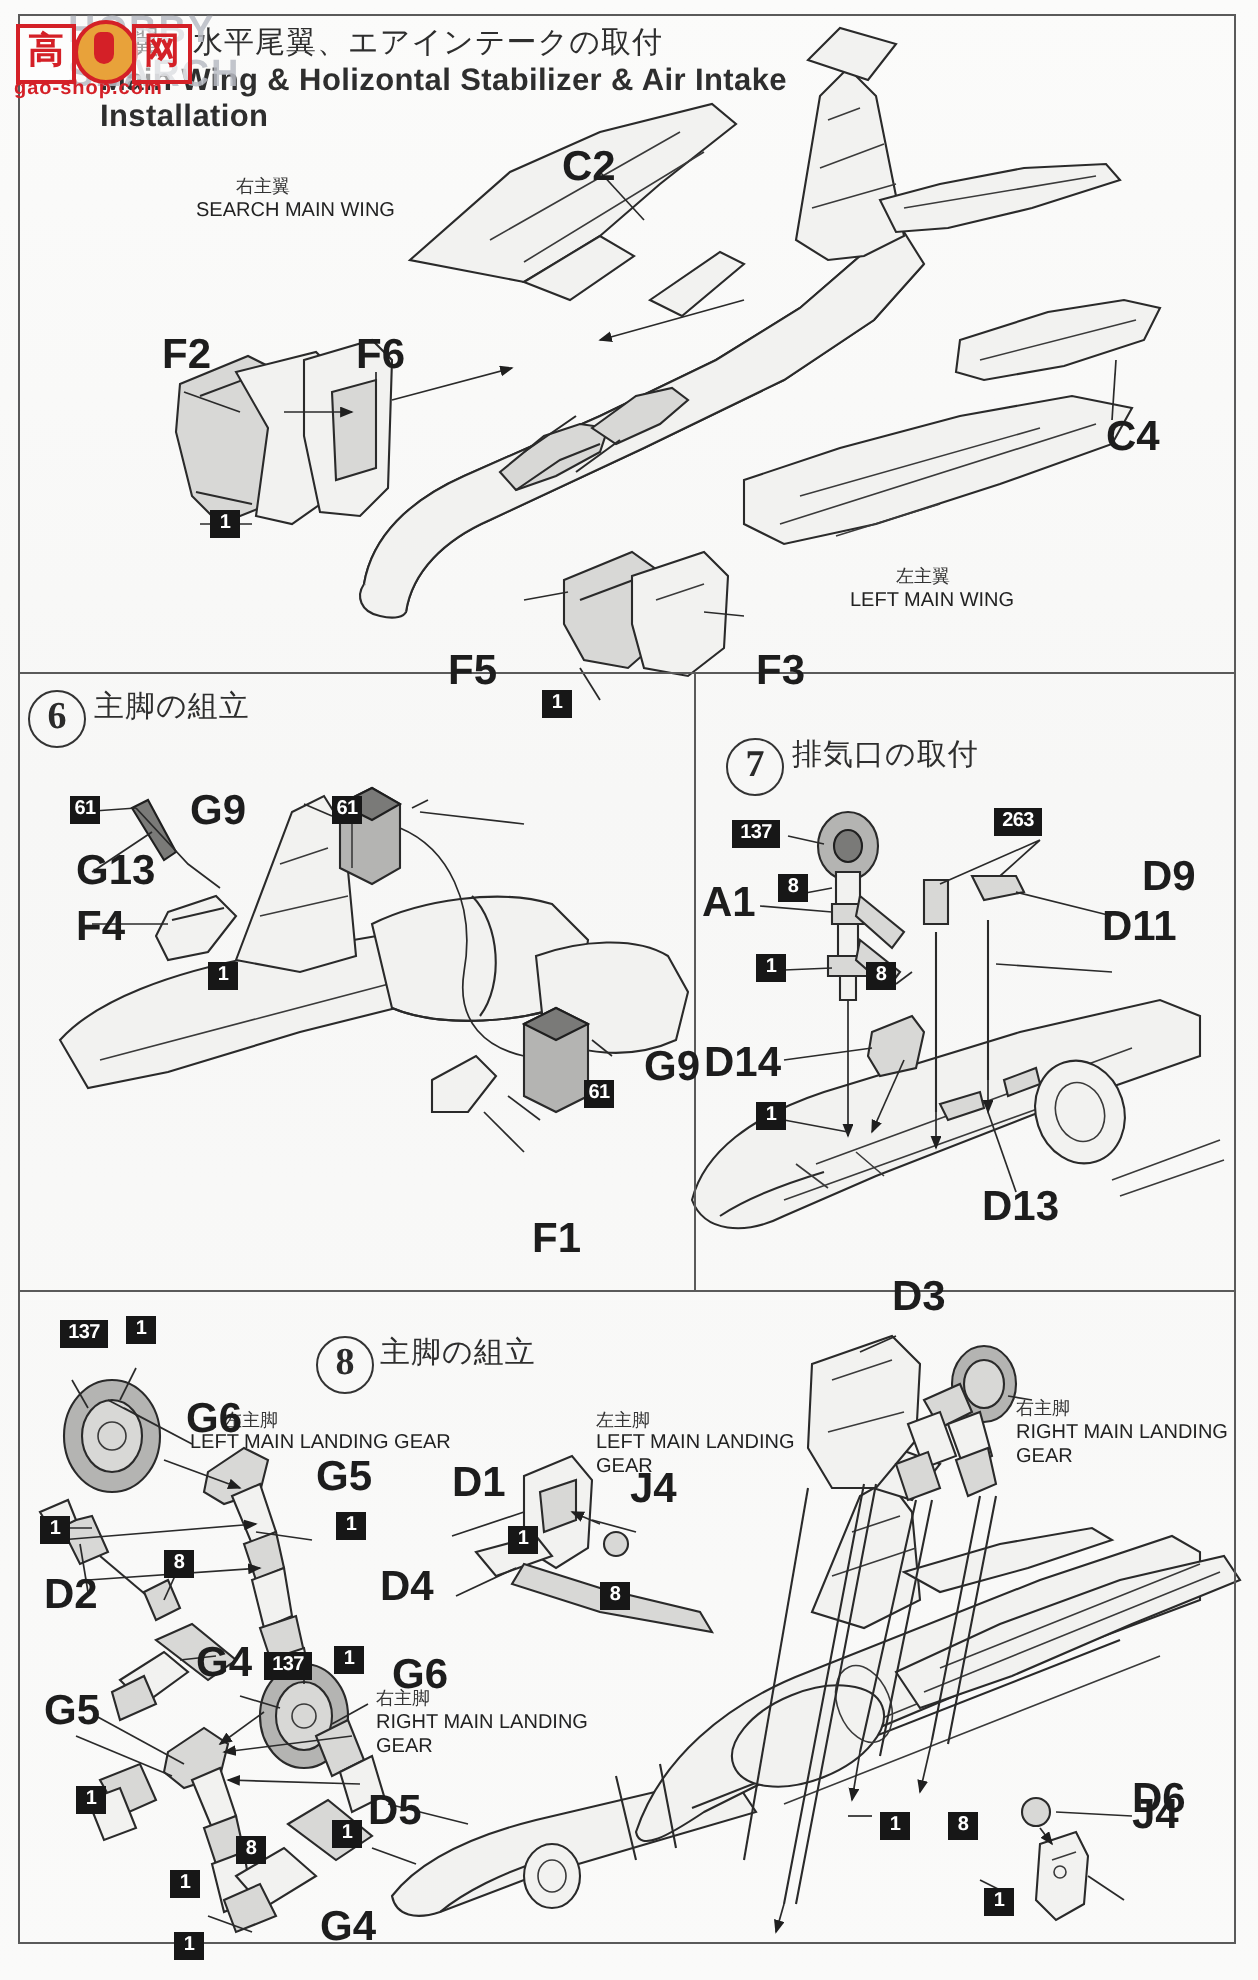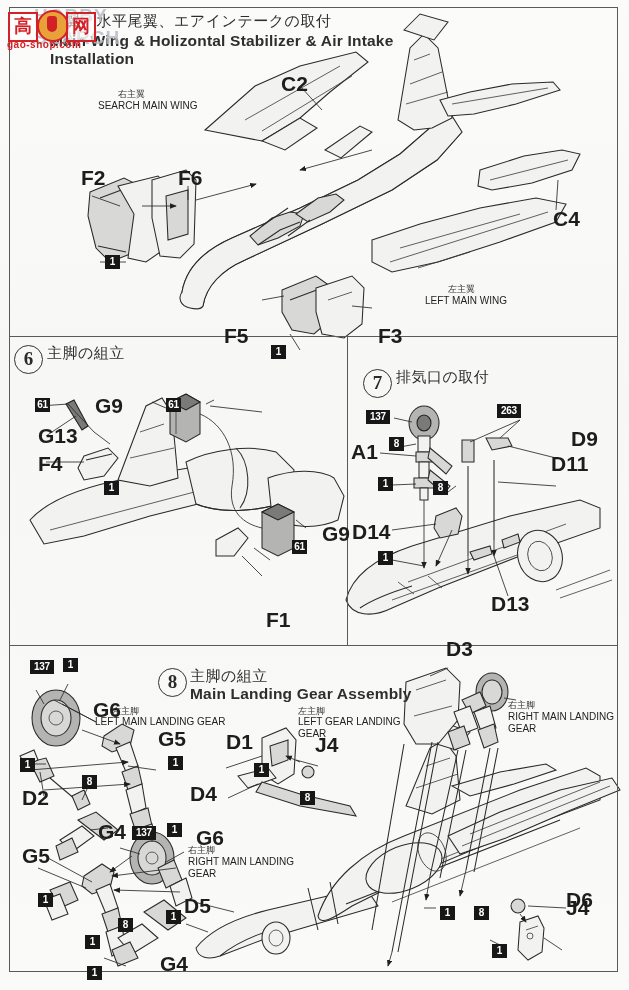--- a/index.html
+++ b/index.html
@@ -520,27 +520,26 @@
 
   <div class="badge" style="left:366px;top:410px;min-width:20px">137</div>
   <div class="badge" style="left:497px;top:404px;min-width:20px">263</div>
   <div class="badge" style="left:389px;top:437px">8</div>
   <div class="badge" style="left:433px;top:481px">8</div>
   <div class="badge" style="left:378px;top:477px">1</div>
   <div class="badge" style="left:378px;top:551px">1</div>
 
   <div class="step-num" style="left:158px;top:668px">8</div>
   <div class="jp" style="position:absolute;left:190px;top:667px">主脚の組立</div>
-  <div class="en-title" style="position:absolute;left:190px;top:685px">Main Landing Gear Assembly</div>
 
   <div class="smalljp" style="left:112px;top:706px">左主脚</div>
   <div class="smallen" style="left:95px;top:716px">LEFT MAIN LANDING GEAR</div>
 
   <div class="smalljp" style="left:298px;top:706px">左主脚</div>
-  <div class="smallen" style="left:298px;top:716px">LEFT GEAR LANDING</div>
+  <div class="smallen" style="left:298px;top:716px">LEFT MAIN LANDING</div>
   <div class="smallen" style="left:298px;top:728px">GEAR</div>
 
   <div class="smalljp" style="left:508px;top:700px">右主脚</div>
   <div class="smallen" style="left:508px;top:711px">RIGHT MAIN LANDING</div>
   <div class="smallen" style="left:508px;top:723px">GEAR</div>
 
   <div class="smalljp" style="left:188px;top:845px">右主脚</div>
   <div class="smallen" style="left:188px;top:856px">RIGHT MAIN LANDING</div>
   <div class="smallen" style="left:188px;top:868px">GEAR</div>
 

